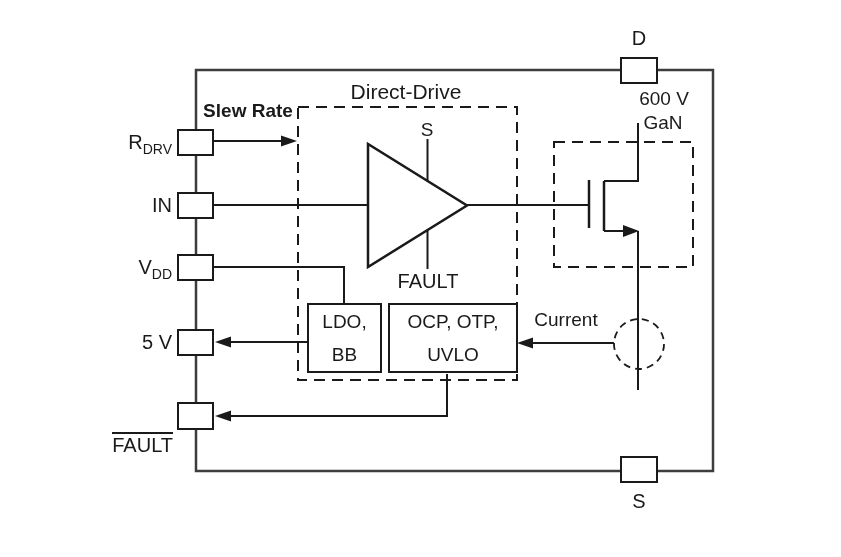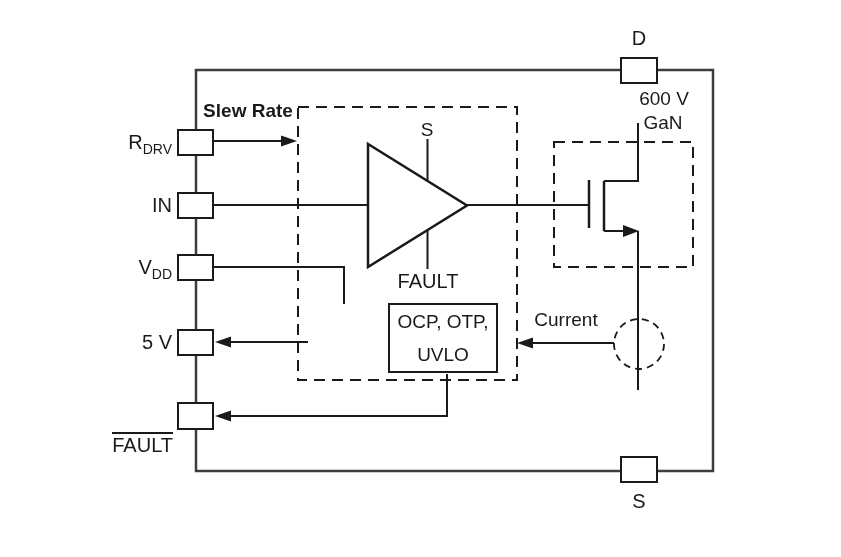--- a/index.html
+++ b/index.html
@@ -76,24 +76,29 @@
   <div class="lbl f20 vctr" style="right:669px;top:142px;"><span>R</span><sub>DRV</sub></div>
   <div class="lbl f20 vctr" style="right:669px;top:205px;"><span>IN</span></div>
   <div class="lbl f20 vctr" style="right:669px;top:267px;"><span>V</span><sub>DD</sub></div>
   <div class="lbl f20 vctr" style="right:669px;top:342px;"><span>5 V</span></div>
   <div class="lbl f20" style="right:668px;top:400px;"><span class="overline">FAULT</span></div>
 
   <div class="lbl f20 ctr" style="left:639px;top:38px;">D</div>
   <div class="lbl f20 ctr" style="left:639px;top:501px;">S</div>
 
   <div class="lbl f19 ctr" style="left:248px;top:111px;font-weight:bold;">Slew Rate</div>
+  <div class="lbl f21 ctr" style="left:406px;top:92px;">Direct-Drive</div>
   <div class="lbl f19 ctr" style="left:427px;top:130px;">S</div>
   <div class="lbl f20 ctr" style="left:428px;top:281px;">FAULT</div>
   <div class="lbl f19 ctr" style="left:664px;top:99px;">600 V</div>
   <div class="lbl f19 ctr" style="left:663px;top:123px;text-align:right;">GaN</div>
   <div class="lbl f19 ctr" style="left:566px;top:320px;">Current</div>
 
-  <div class="block" style="left:388px;top:303px;width:110px;height:70px;">
+  <div class="block" style="left:307px;top:303px;width:75px;height:70px;">
+    <div>LDO,</div>
+    <div>BB</div>
+  </div>
+  <div class="block" style="left:388px;top:303px;width:130px;height:70px;">
     <div>OCP, OTP,</div>
     <div>UVLO</div>
   </div>
 
 </div>
 
 </body></html>

